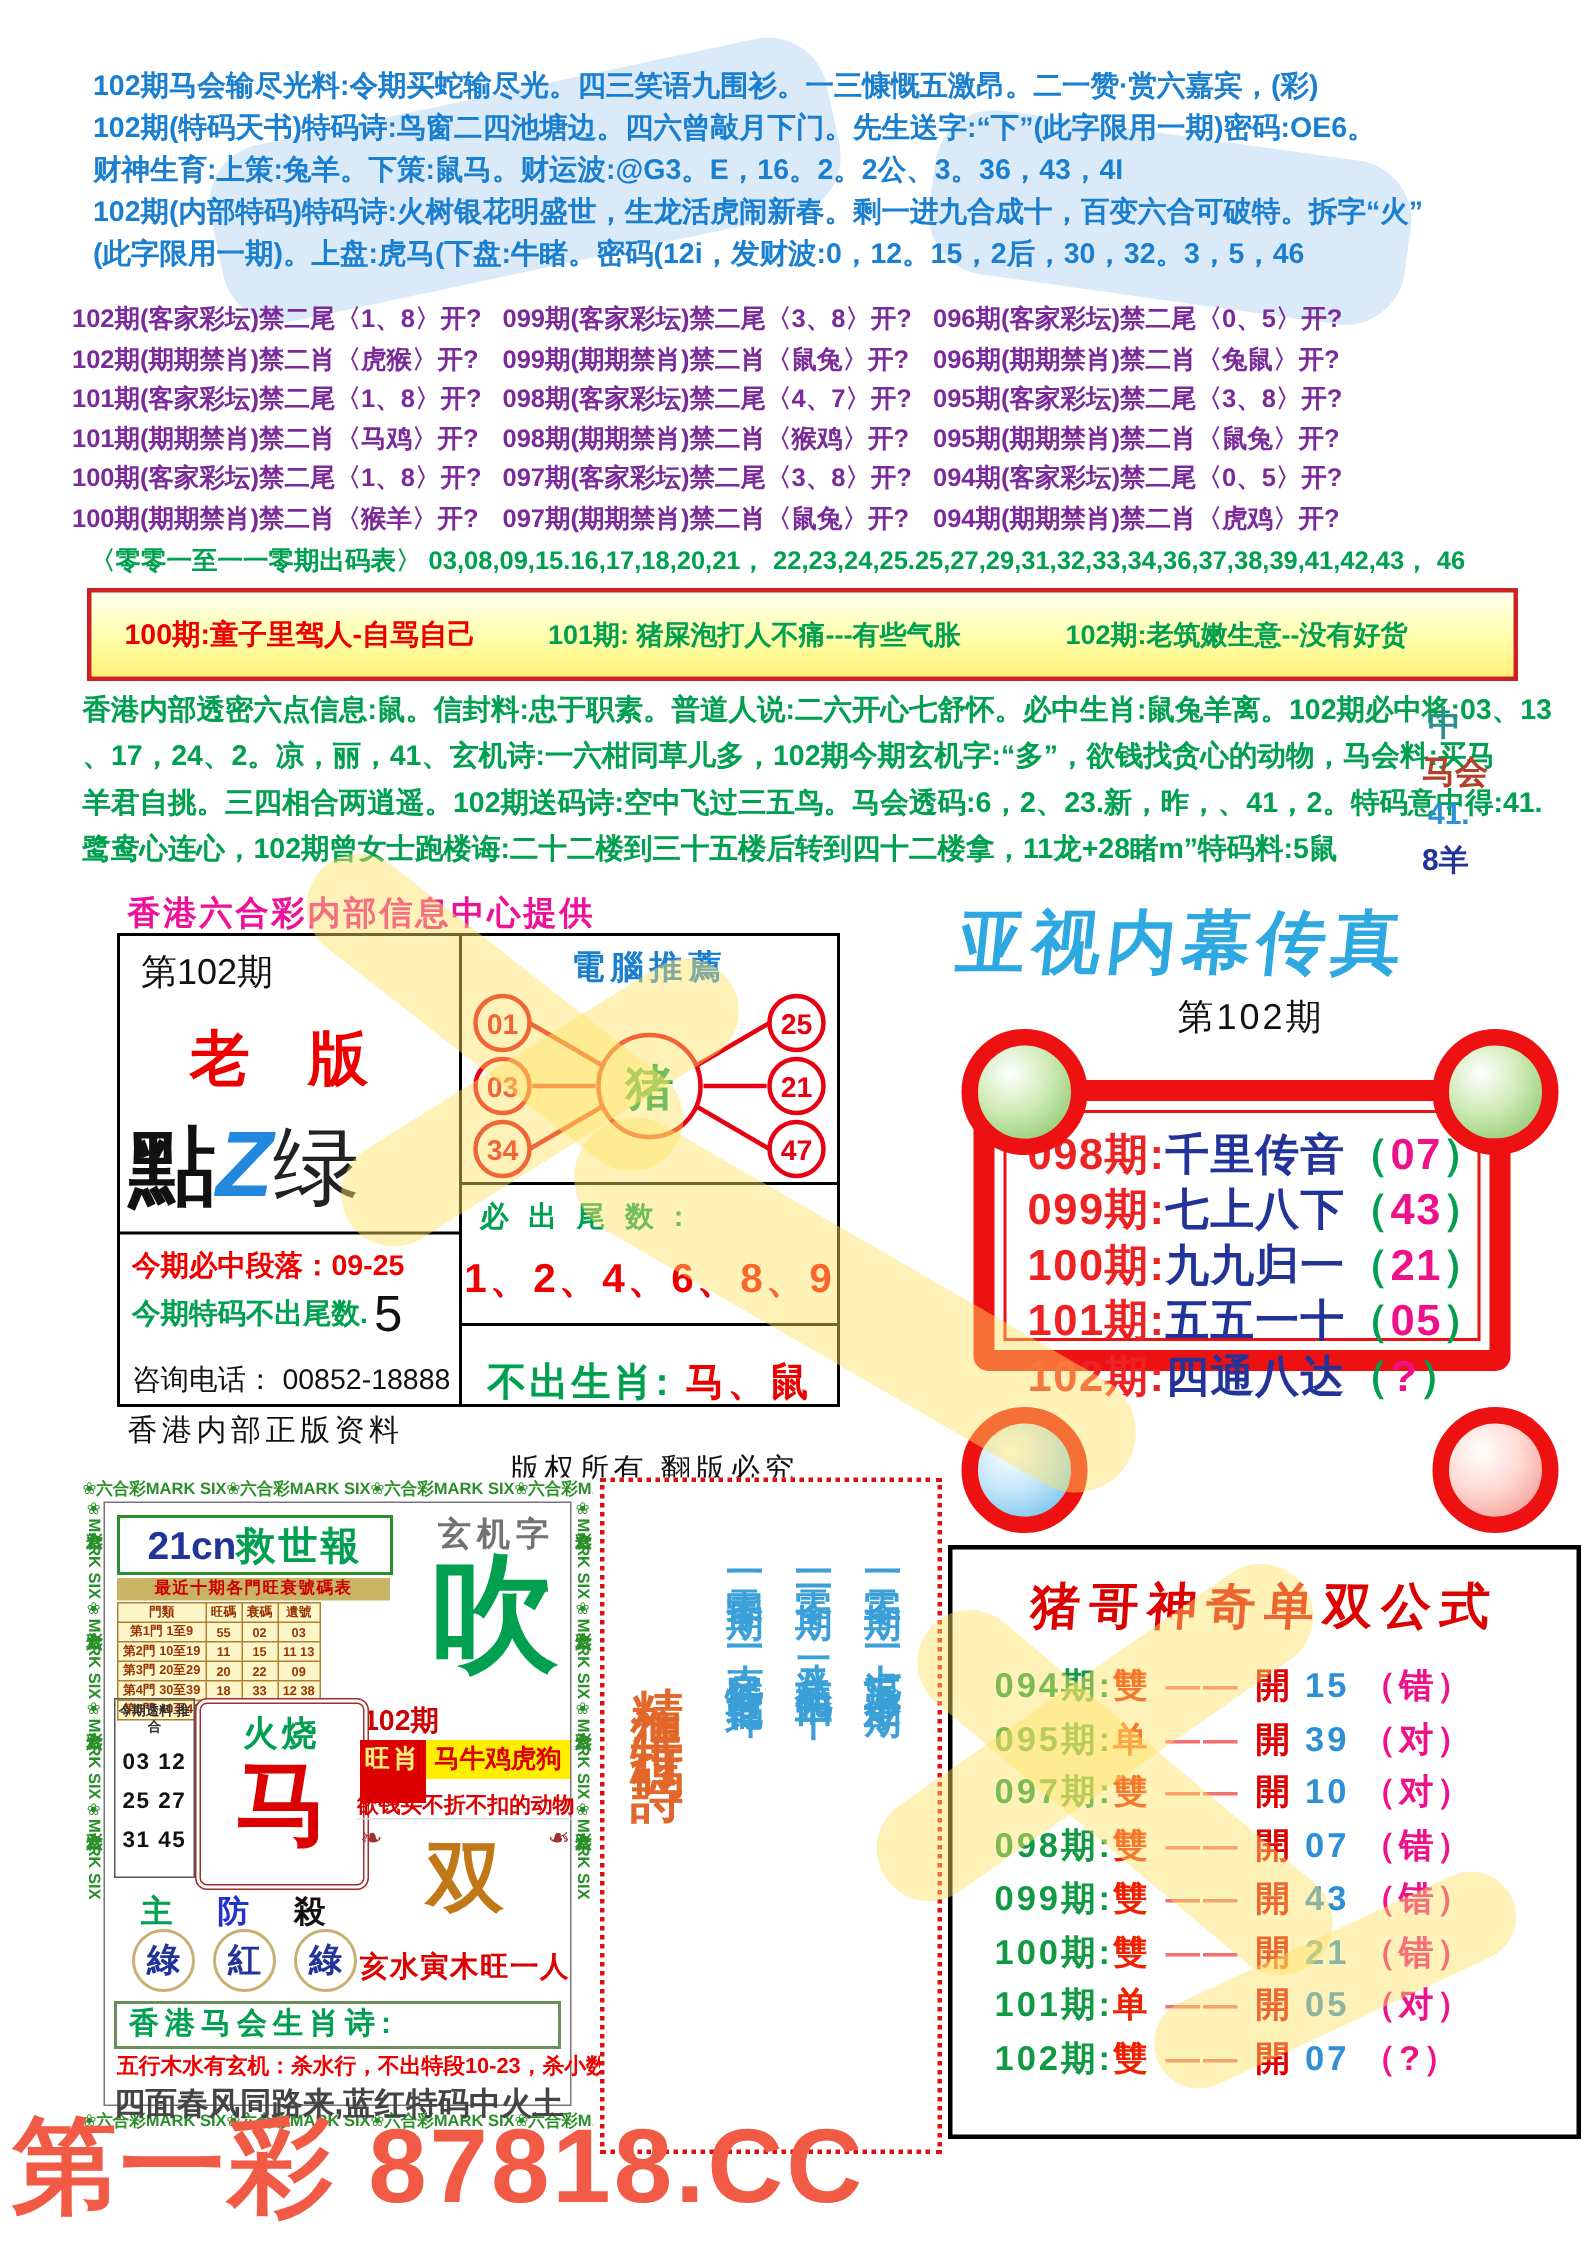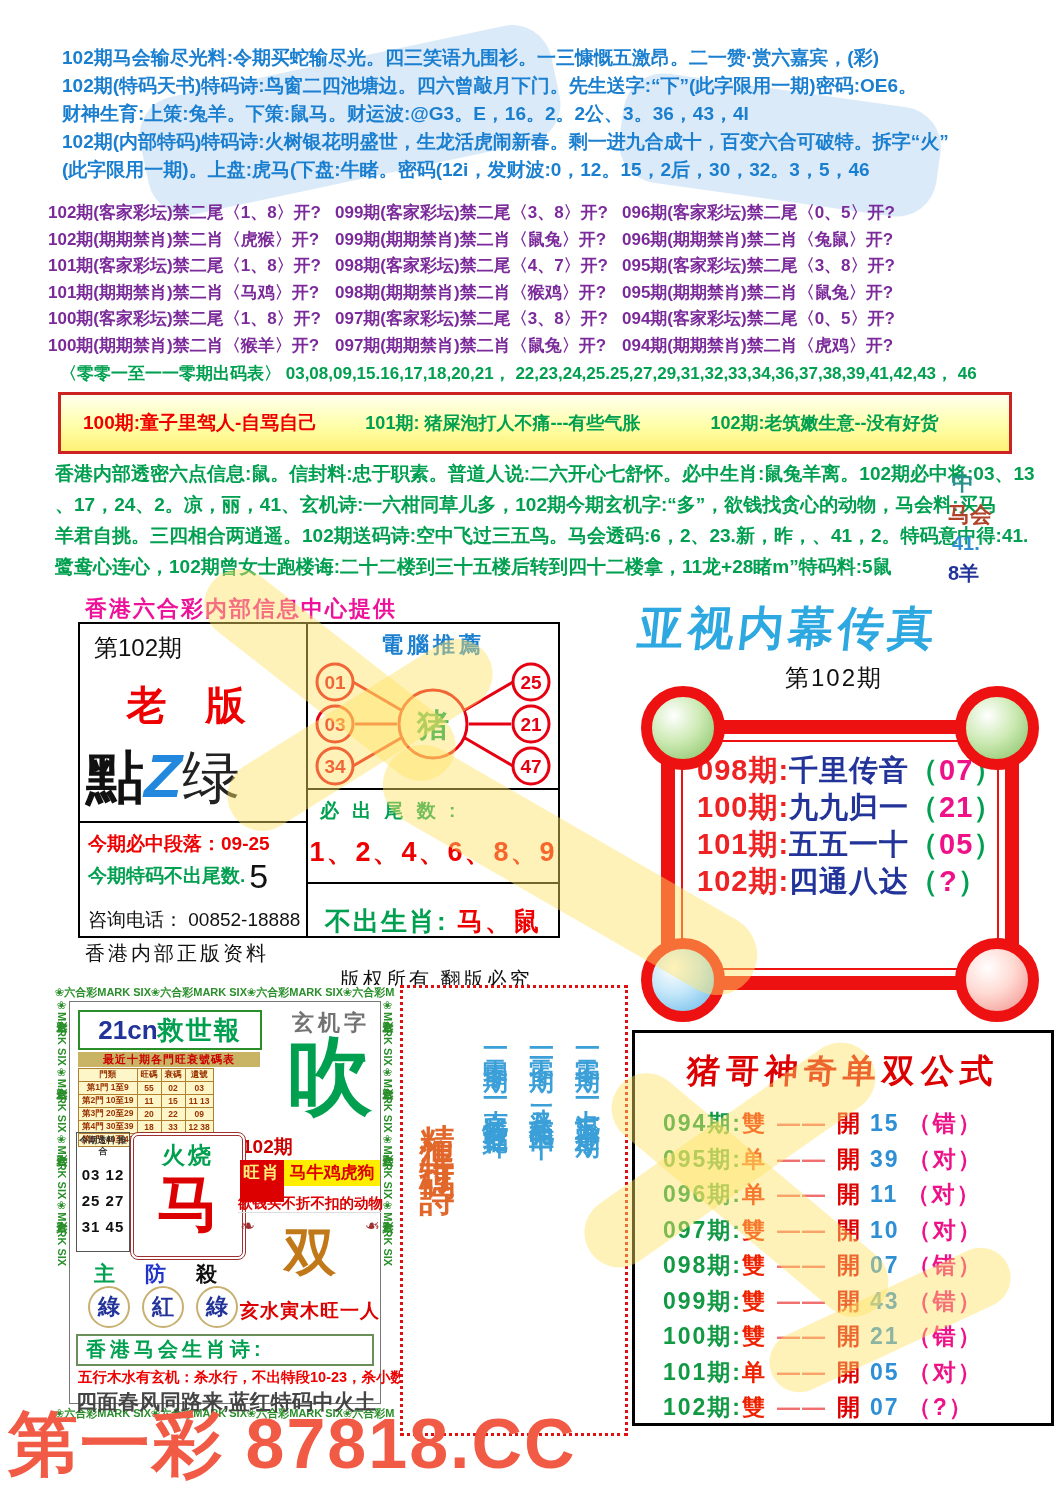--- a/index.html
+++ b/index.html
@@ -245,24 +245,27 @@
   <div class="abs cap" style="left:85px;top:940px;z-index:1;">香港内部正版资料</div>
   <div class="abs cap" style="left:340px;top:966px;z-index:1;">版权所有  翻版必究</div>
 
   <div class="abs asia-title" style="left:638px;top:598px;z-index:1;">亚视内幕传真</div>
   <div class="abs" style="left:635px;top:648px;width:410px;height:378px;">
     <div class="abs asia-issue" style="left:150px;top:14px;">第102期</div>
     <div class="sphere sp-green" style="left:6px;top:38px;"></div>
     <div class="sphere sp-green" style="left:320px;top:38px;"></div>
     <div class="sphere sp-blue" style="left:6px;top:290px;"></div>
     <div class="sphere sp-pink" style="left:320px;top:290px;"></div>
-    <div class="abs asia-frame" style="left:26px;top:72px;width:358px;height:270px;box-sizing:border-box;">
+    <div class="abs asia-frame" style="left:14px;top:72px;width:358px;height:194px;box-sizing:border-box;border-radius:10px;">
       <div class="asia-inner">
         <div class="asia-row">
           <span class="ar-issue">098期:</span><span class="ar-phrase">千里传音</span><span class="ar-paren">（</span><span class="ar-num">07</span><span class="ar-paren">）</span>
+        </div>
+        <div class="asia-row">
+          <span class="ar-issue">099期:</span><span class="ar-phrase">七上八下</span><span class="ar-paren">（</span><span class="ar-num">43</span><span class="ar-paren">）</span>
         </div>
         <div class="asia-row">
           <span class="ar-issue">100期:</span><span class="ar-phrase">九九归一</span><span class="ar-paren">（</span><span class="ar-num">21</span><span class="ar-paren">）</span>
         </div>
         <div class="asia-row">
           <span class="ar-issue">101期:</span><span class="ar-phrase">五五一十</span><span class="ar-paren">（</span><span class="ar-num">05</span><span class="ar-paren">）</span>
         </div>
         <div class="asia-row">
           <span class="ar-issue">102期:</span><span class="ar-phrase">四通八达</span><span class="ar-paren">（</span><span class="ar-num">?</span><span class="ar-paren">）</span>
         </div>
@@ -369,23 +372,20 @@
   <div class="abs formula" style="left:632px;top:1030px;width:416px;height:390px;">
     <div class="f-title">猪哥神奇单双公式</div>
     <div class="f-rows">
       <div class="f-row">
         <span class="f-issue">094期:</span><span class="f-type">雙</span><span class="f-dash">——</span><span class="f-kai">開</span><span class="f-num">15</span><span class="f-res">（错）</span>
       </div>
       <div class="f-row">
         <span class="f-issue">095期:</span><span class="f-type">单</span><span class="f-dash">——</span><span class="f-kai">開</span><span class="f-num">39</span><span class="f-res">（对）</span>
       </div>
       <div class="f-row">
-        <span class="f-issue">096期:</span><span class="f-type">单</span><span class="f-dash">——</span><span class="f-kai">開</span><span class="f-num">11</span><span class="f-res">（对）</span>
-      </div>
-      <div class="f-row">
         <span class="f-issue">097期:</span><span class="f-type">雙</span><span class="f-dash">——</span><span class="f-kai">開</span><span class="f-num">10</span><span class="f-res">（对）</span>
       </div>
       <div class="f-row">
         <span class="f-issue">098期:</span><span class="f-type">雙</span><span class="f-dash">——</span><span class="f-kai">開</span><span class="f-num">07</span><span class="f-res">（错）</span>
       </div>
       <div class="f-row">
         <span class="f-issue">099期:</span><span class="f-type">雙</span><span class="f-dash">——</span><span class="f-kai">開</span><span class="f-num">43</span><span class="f-res">（错）</span>
       </div>
       <div class="f-row">
         <span class="f-issue">100期:</span><span class="f-type">雙</span><span class="f-dash">——</span><span class="f-kai">開</span><span class="f-num">21</span><span class="f-res">（错）</span>

